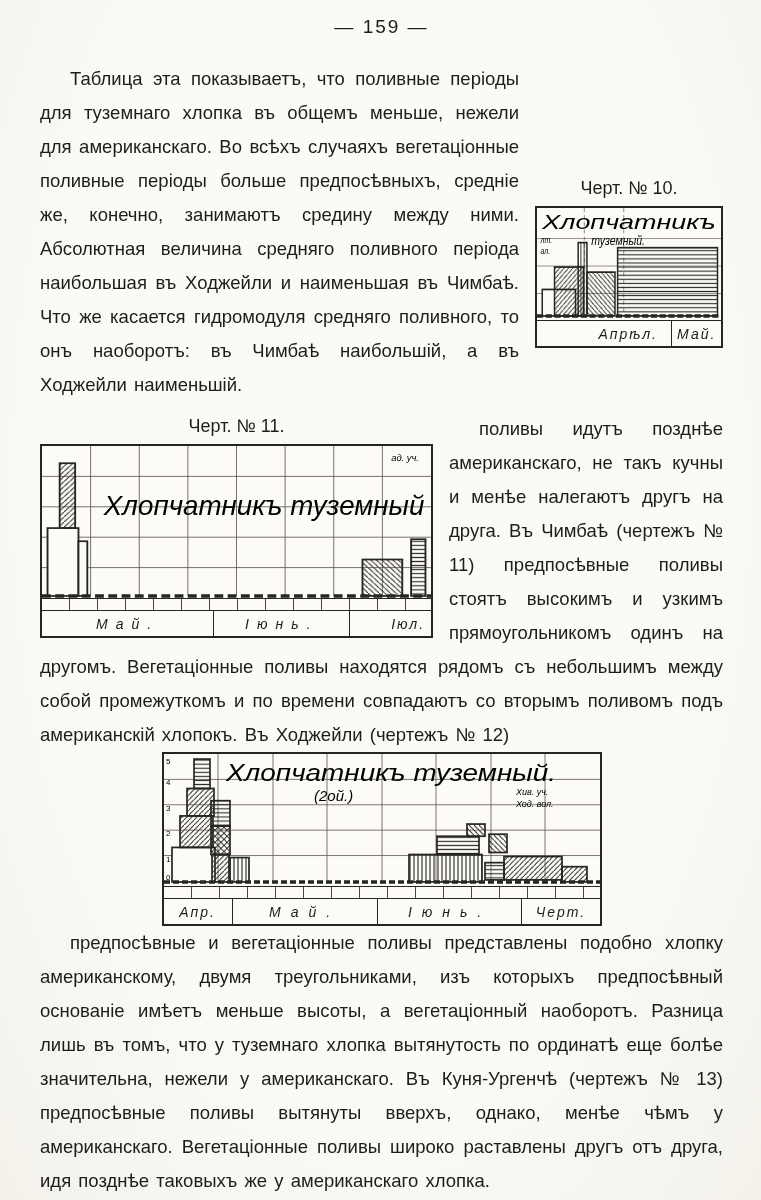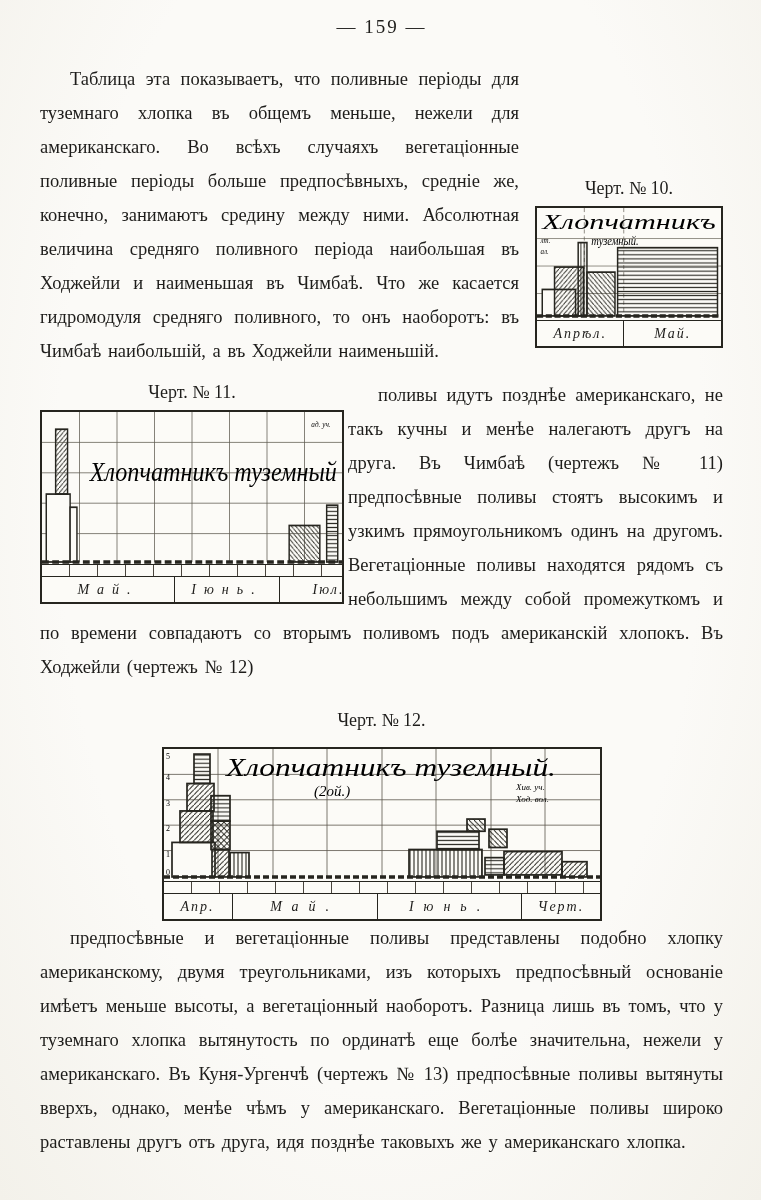--- a/index.html
+++ b/index.html
@@ -3,21 +3,21 @@
 <meta charset="utf-8">
 <style>
   html,body{margin:0;padding:0;background:#e8e6e0;}
   .page{
     position:relative;
     width:761px;height:1200px;
     margin:0 auto;
     background:#faf9f5;
     background-image:radial-gradient(ellipse at 50% 40%, #fbfaf7 60%, #f3f1ea 100%);
     color:#1e1d1b;
-    font-family:Liberation Serif, serif;
+    font-family:Liberation Sans, sans-serif;
     overflow:hidden;
     box-sizing:border-box;
   }
   .content{padding:16px 38px 0 40px;}
   .pageno{
     text-align:center;
     font-size:19px;
     letter-spacing:2px;
     margin-bottom:24px;
   }
@@ -65,22 +65,22 @@
   .months .cell:first-child{border-left:none;}
   
   .fig10-float{
     float:right;
     width:188px;
     margin:116px 0 30px 16px;
   }
   
   .fig11-float{
     float:left;
-    width:304px;
-    margin:4px 4px 10px 0;
+    width:393px;
+    margin:4px 16px 10px 0;
   }
   
   .fig12-wrap{
     clear:both;
     width:440px;
     margin:0 auto;
   }
   .cap12{
     clear:both;
     padding-top:26px;
@@ -134,21 +134,21 @@
                 <rect x="57" y="63" width="32" height="43" fill="url(#p-diag2)" stroke="#26251f" stroke-width="1.7"></rect>
                 <rect x="92" y="39" width="114" height="67" fill="url(#p-horiz)" stroke="#26251f" stroke-width="1.7"></rect>
               </g>
             <line x1="0" y1="106" x2="210" y2="106" stroke="#26251f" stroke-width="3.4" stroke-dasharray="7 3"></line>
             <text x="6" y="21" font-size="20" font-style="italic" textLength="198" lengthAdjust="spacingAndGlyphs">Хлопчатникъ</text>
             <text x="62" y="36" font-size="12" font-style="italic">туземный.</text>
             <text x="4" y="34" font-size="8" font-style="italic">лт.</text>
             <text x="4" y="45" font-size="8" font-style="italic">ал.</text>
           </svg>
           <div class="months">
-            <div class="cell sp1" style="flex:0 0 47%;">Апрѣл.</div>
+            <div class="cell sp1" style="flex:0 0 47%;margin-left:48px;">Апрѣл.</div>
             <div class="cell sp1" style="flex:1;">Май.</div>
           </div>
         </div>
       </div>
 
       <p class="body-par">Таблица эта показываетъ, что поливные періоды для туземнаго хлопка въ общемъ меньше, нежели для американскаго. Во всѣхъ случаяхъ вегетаціонные поливные періоды больше предпосѣвныхъ, средніе же, конечно, занимаютъ средину между ними. Абсолютная величина средняго поливного періода наибольшая въ Ходжейли и наименьшая въ Чимбаѣ. Что же касается гидромодуля средняго поливного, то онъ наоборотъ: въ Чимбаѣ наибольшій, а въ Ходжейли наименьшій.</p>
     </div>
 
     <div class="mid-section">
 
@@ -176,21 +176,20 @@
             <div class="cell sp2" style="flex:0 0 44%;">Май.</div>
             <div class="cell sp2" style="flex:0 0 35%;">Іюнь.</div>
             <div class="cell sp1" style="flex:1;padding-left:35px;">Іюл.</div>
           </div>
         </div>
       </div>
 
       <p class="body-par">поливы идутъ позднѣе американскаго, не такъ кучны и менѣе налегаютъ другъ на друга. Въ Чимбаѣ (чертежъ № 11) предпосѣвные поливы стоятъ высокимъ и узкимъ прямоугольникомъ одинъ на другомъ. Вегетаціонные поливы находятся рядомъ съ небольшимъ между собой промежуткомъ и по времени совпадаютъ со вторымъ поливомъ подъ американскій хлопокъ. Въ Ходжейли (чертежъ № 12)</p>
     </div>
 
-    <div class="fig-caption cap12">Черт. № 12.</div>
 
     <div class="fig12-wrap">
       <div class="fig-frame">
         <svg width="100%" height="132" viewBox="0 0 436 130" preserveAspectRatio="none">
           <g>
             <path d="M0,25 H436 M0,50 H436 M0,75 H436 M0,100 H436" stroke="#5d584e" stroke-width="0.8" fill="none"></path>
             <path d="M54,0 V126 M109,0 V126 M163,0 V126 M218,0 V126 M272,0 V126 M327,0 V126 M381,0 V126" stroke="#5d584e" stroke-width="0.8" fill="none"></path>
           </g>
           <g>
               <rect x="8" y="92" width="43" height="34" fill="#fcfbf7" stroke="#26251f" stroke-width="1.7"></rect>

